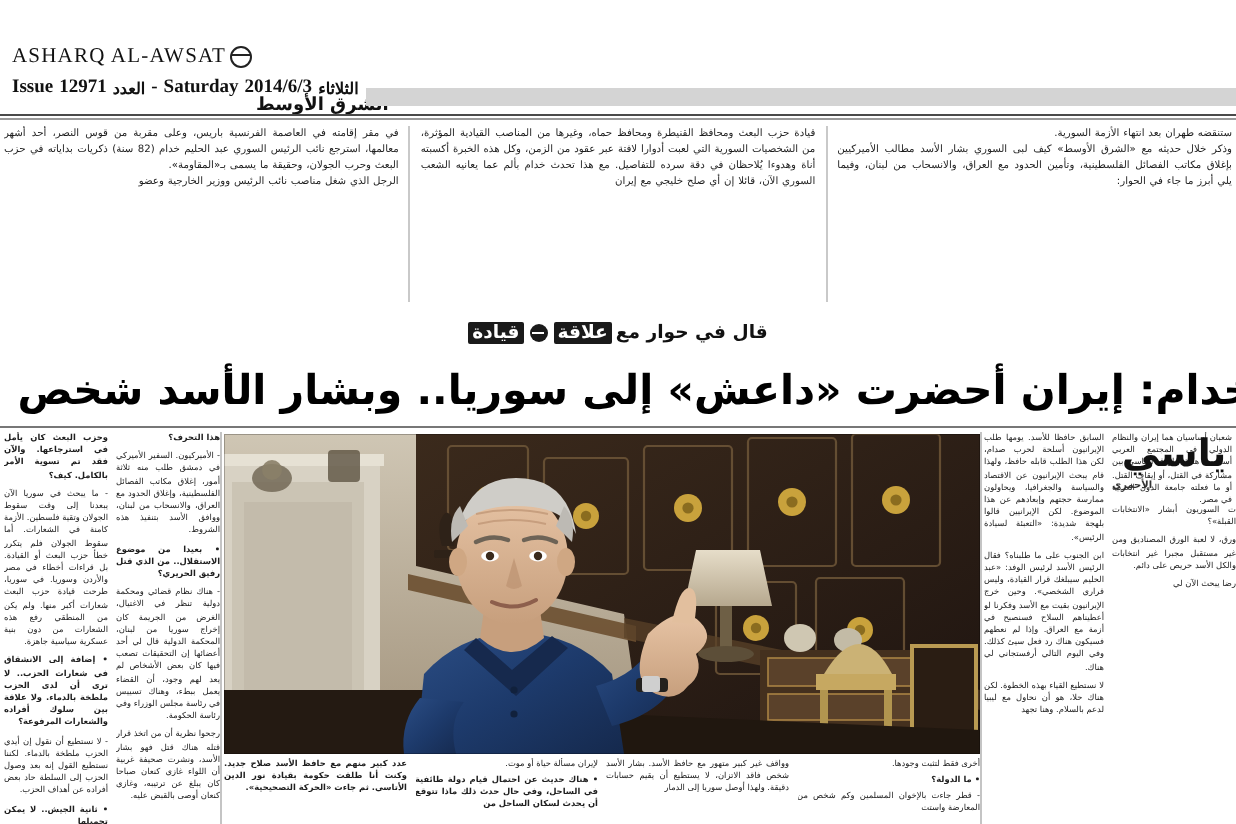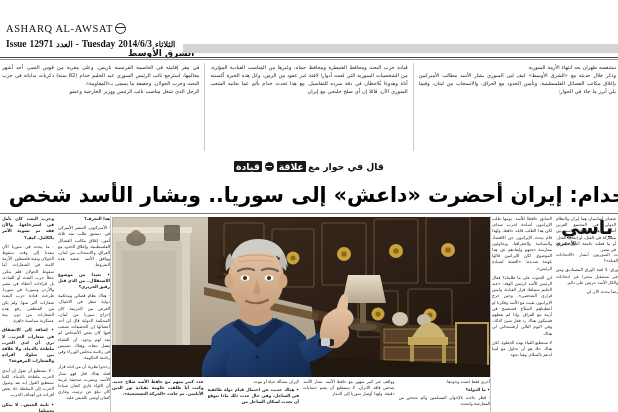--- a/index.html
+++ b/index.html
@@ -100,21 +100,21 @@
       <span class="mh-en">ASHARQ AL-AWSAT</span>
       <span class="mh-globe"></span>
       <span class="mh-ar">الشرق الأوسط</span>
     </div>
 
     <div class="mh-date-row">
       <span>Issue</span>
       <span>12971</span>
       <span class="mh-date-ar">العدد</span>
       <span>-</span>
-      <span>Tuesday</span>
+      <span>Saturday</span>
       <span>2014/6/3</span>
       <span class="mh-date-ar">الثلاثاء</span>
     </div>
 
     <div class="mh-graybar"></div>
     <div class="mh-rule"></div>
     <div class="mh-rule2"></div>
   </div>
 
   <div class="intro">

